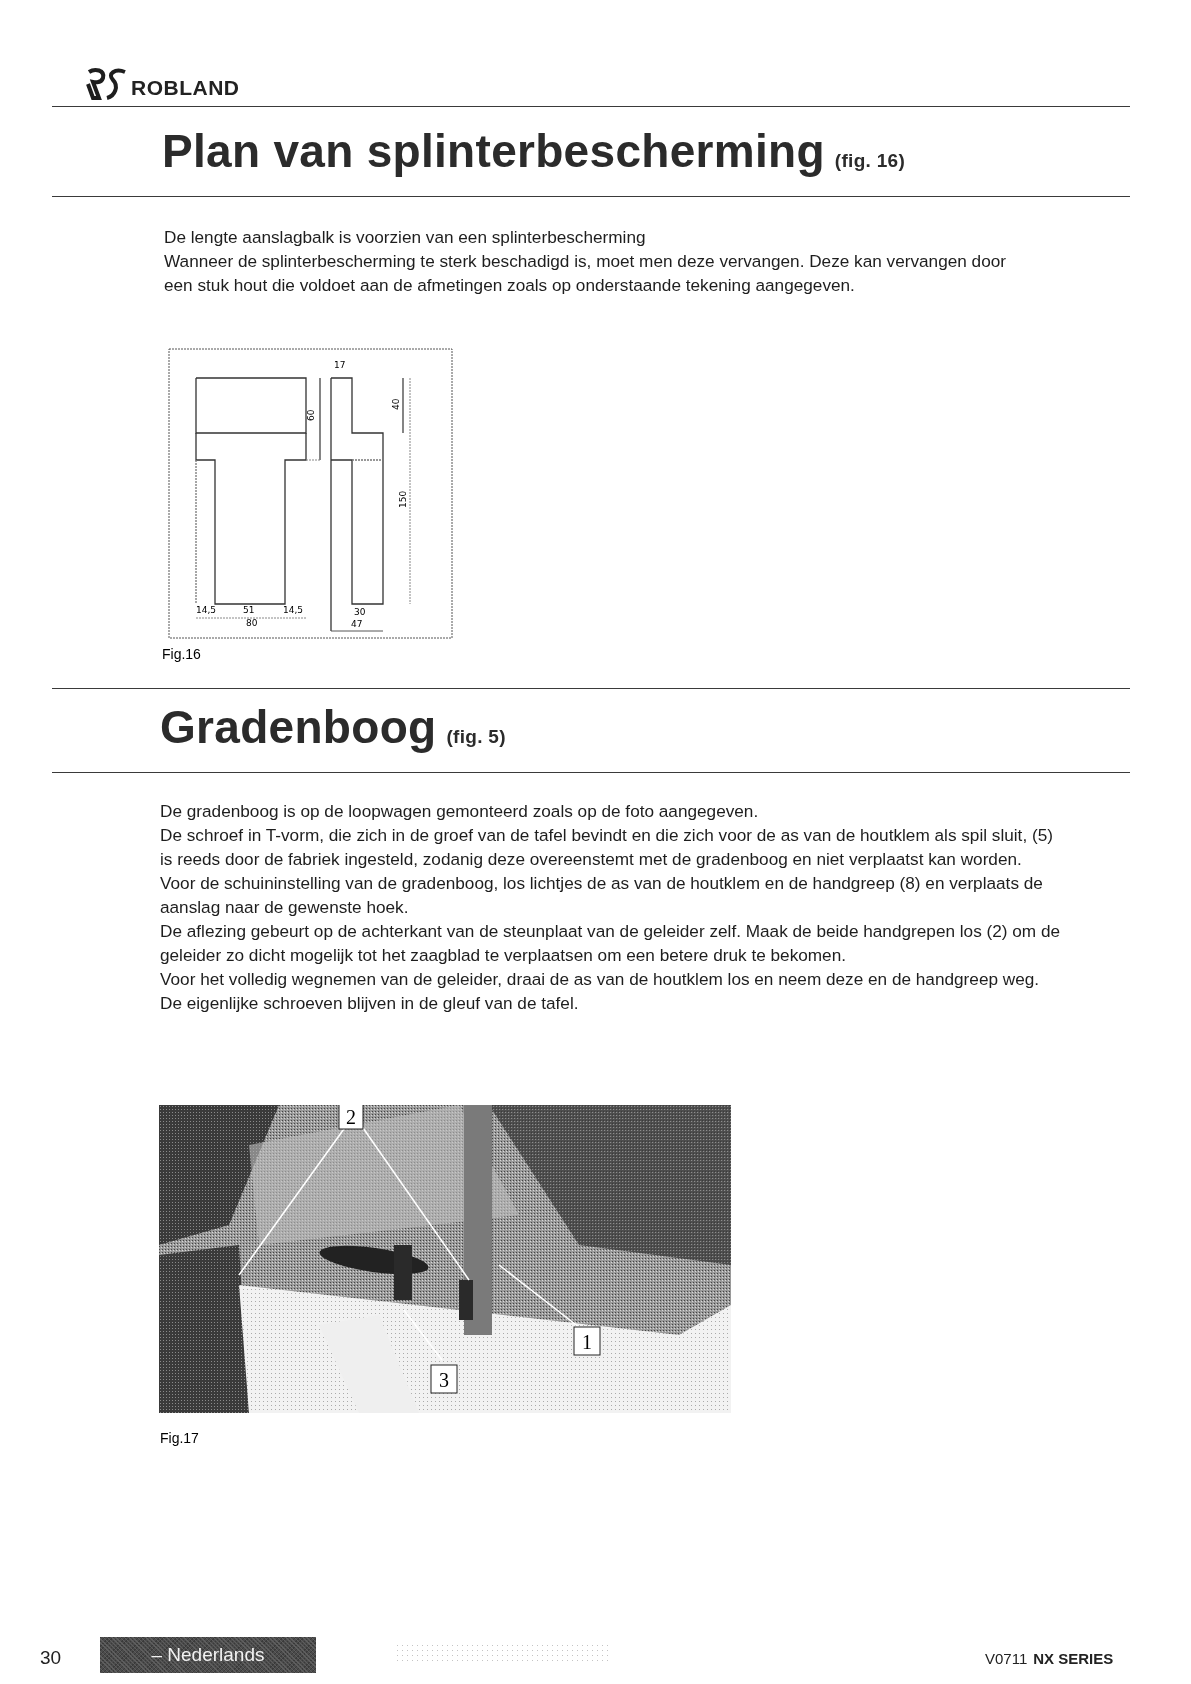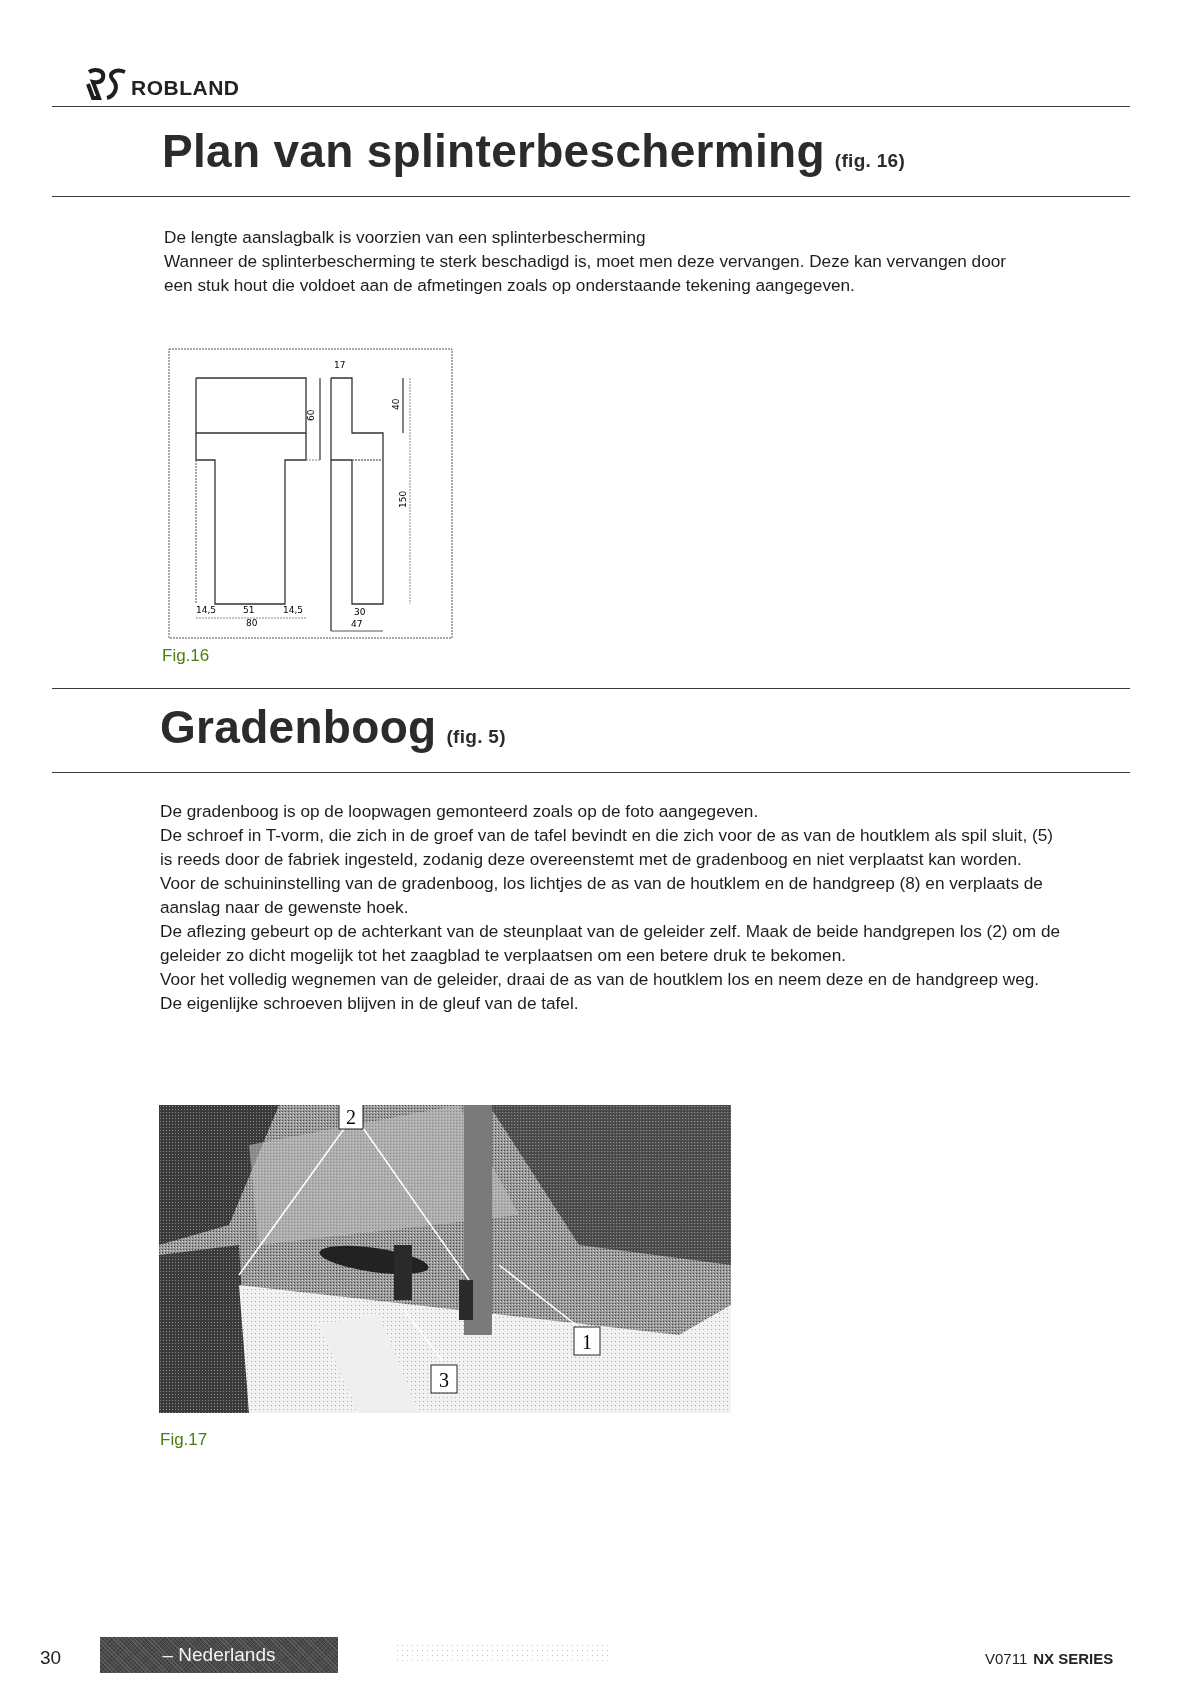--- a/index.html
+++ b/index.html
@@ -7,25 +7,25 @@
          font-family: "Liberation Sans", sans-serif; color: #1a1a1a; }
   .abs { position: absolute; }
   .logo { left: 85px; top: 60px; height: 42px; display: flex; align-items: flex-end; }
   .logo-mark { width: 44px; height: 36px; }
   .logo-text { font-family: "Liberation Sans", sans-serif; font-weight: bold; font-size: 21px; letter-spacing: 0.5px; margin-left: 2px; margin-bottom: 2px; color: #222; }
   .rule { height: 0; border-top: 1.5px solid #3a3a3a; }
   .h1 { font-family: "Liberation Sans", sans-serif; font-weight: bold; font-size: 46px; color: #2b2b2b; letter-spacing: 0.3px; white-space: nowrap; }
   .h1 .fig { font-size: 19px; font-weight: bold; margin-left: 10px; }
   .body-text { font-family: "Liberation Sans", sans-serif; font-size: 17.2px; line-height: 24px; color: #1e1e1e; }
   .body-text p { margin: 0; }
-  .caption { font-size: 17px; color: #4d7c0f; }
+  .caption { font-size: 14px; color: #000000; }
   .drawing { left: 168px; top: 348px; width: 286px; height: 292px; }
   .photo { left: 159px; top: 1105px; width: 572px; height: 308px; overflow: hidden; }
   .footer-num { left: 40px; top: 1647px; font-size: 19px; color: #222; }
-  .lang-box { left: 100px; top: 1637px; width: 238px; height: 36px; background: #4b4b4b;
+  .lang-box { left: 100px; top: 1637px; width: 216px; height: 36px; background: #4b4b4b;
               background-image: repeating-linear-gradient(45deg, #5e5e5e 0 1px, transparent 1px 3px),
                                 repeating-linear-gradient(-45deg, #3a3a3a 0 1px, transparent 1px 3px);
               color: #f2f2f2; font-size: 19px; display: flex; align-items: center; justify-content: center; }
   .speckle { left: 395px; top: 1643px; width: 215px; height: 22px;
              background-image: radial-gradient(#bdbdbd 0.7px, transparent 0.8px);
              background-size: 5px 5px; opacity: 0.9; }
   .footer-right { left: 985px; top: 1650px; font-size: 15px; color: #222; }
   .footer-right b { font-weight: bold; margin-left: 6px; }
 </style>
 </head>

